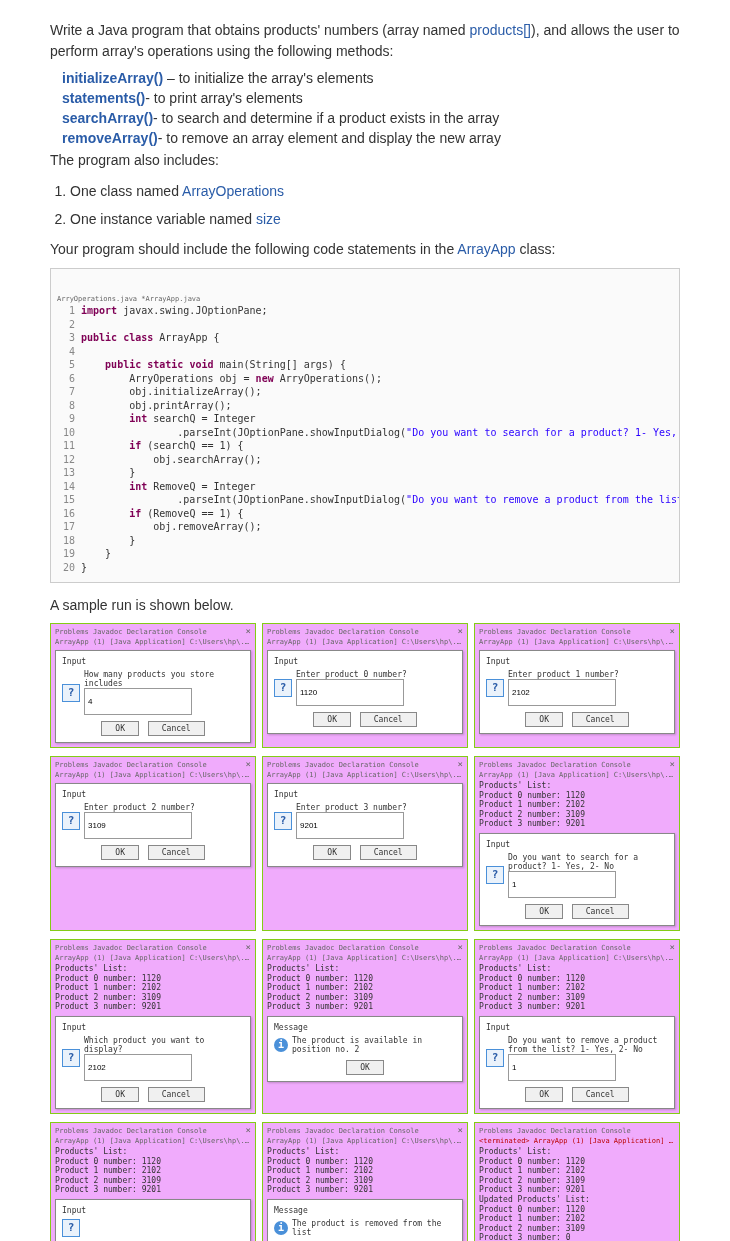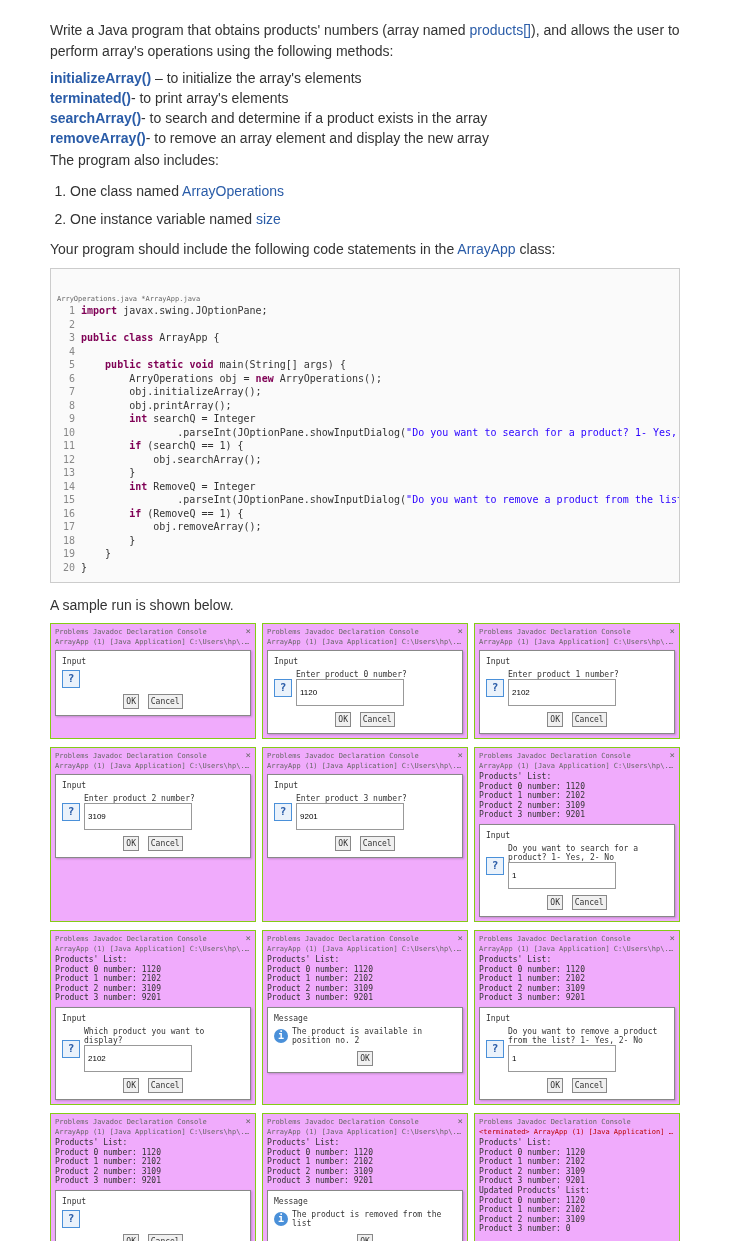--- a/index.html
+++ b/index.html
@@ -6,21 +6,21 @@
     font-family: Arial, sans-serif;
     font-size: 13px;
     color: #333;
     margin: 0;
     padding: 20px 50px;
     width: 630px;
     background: #fff;
   }
   .heading-text { font-size: 14px; line-height: 1.5; margin-bottom: 8px; }
   .bold-blue { color: #2a5ca8; font-weight: normal; }
-  .method-line { margin: 4px 0; font-size: 14px; }
+  .method-line { margin: 4px 12px; font-size: 14px; }
   .method-name { color: #2a5ca8; font-weight: bold; }
   ol { margin: 6px 0 10px 20px; padding: 0; }
   ol li { margin: 12px 0; font-size: 14px; }
   .code-box {
     border: 1px solid #ccc;
     background: #fafafa;
     font-family: Consolas, monospace;
     font-size: 10px;
     padding: 8px 6px;
     white-space: pre;
@@ -78,42 +78,42 @@
   }
   .dlg-input {
     font-size: 8px;
     border: 1px solid #999;
     padding: 8px 3px;
     width: 100px;
   }
   .btn-row { text-align: center; margin-top: 6px; }
   .btn {
     font-size: 8px;
-    padding: 2px 2px;
+    padding: 2px 13px;
     border: 1px solid #888;
     background: #f0f0f0;
     margin: 0 2px;
     display: inline-block;
   }
   .close-x { position: absolute; top: 2px; right: 4px; font-size: 9px; color: #666; }
   .red-text { color: #b00; }
   .section-title { font-size: 14px; margin: 14px 0 8px 0; }
 </style>
 </head>
 <body>
 
 <div class="heading-text">
   <span>Write a Java program that obtains products' numbers (array named </span><span class="bold-blue">products[]</span><span>), and allows the user to perform array's operations using the following methods:</span>
 </div>
 
 <div class="method-line">
   <span class="method-name">initializeArray()</span><span> – to initialize the array's elements</span>
 </div>
 <div class="method-line">
-  <span class="method-name">terminated()</span><span>- to print array's elements</span>
+  <span class="method-name">statements()</span><span>- to print array's elements</span>
 </div>
 <div class="method-line">
   <span class="method-name">searchArray()</span><span>- to search and determine if a product exists in the array</span>
 </div>
 <div class="method-line">
   <span class="method-name">removeArray()</span><span>- to remove an array element and display the new array</span>
 </div>
 
 <div class="heading-text">The program also includes:</div>
 <ol>
@@ -154,20 +154,24 @@
 <div class="panels">
 <div class="row">
   <div class="panel">
     <div class="panel-tabs">Problems  Javadoc  Declaration  Console</div>
     <div class="panel-tabs">ArrayApp (1) [Java Application] C:\Users\hp\.p2\pool\plug</div>
     <div class="dialog">
       <span class="close-x">×</span>
       <div class="dialog-title">Input</div>
       <div class="dialog-row">
         <div class="q-icon">?</div>
+        <div>
+          <div>How many products you store includes</div>
+          <input class="dlg-input" value="4" style="">
+        </div>
       </div>
       <div class="btn-row">
         <span class="btn">OK</span>
         <span class="btn">Cancel</span>
       </div>
     </div>
   </div>
 
   <div class="panel">
     <div class="panel-tabs">Problems  Javadoc  Declaration  Console</div>

